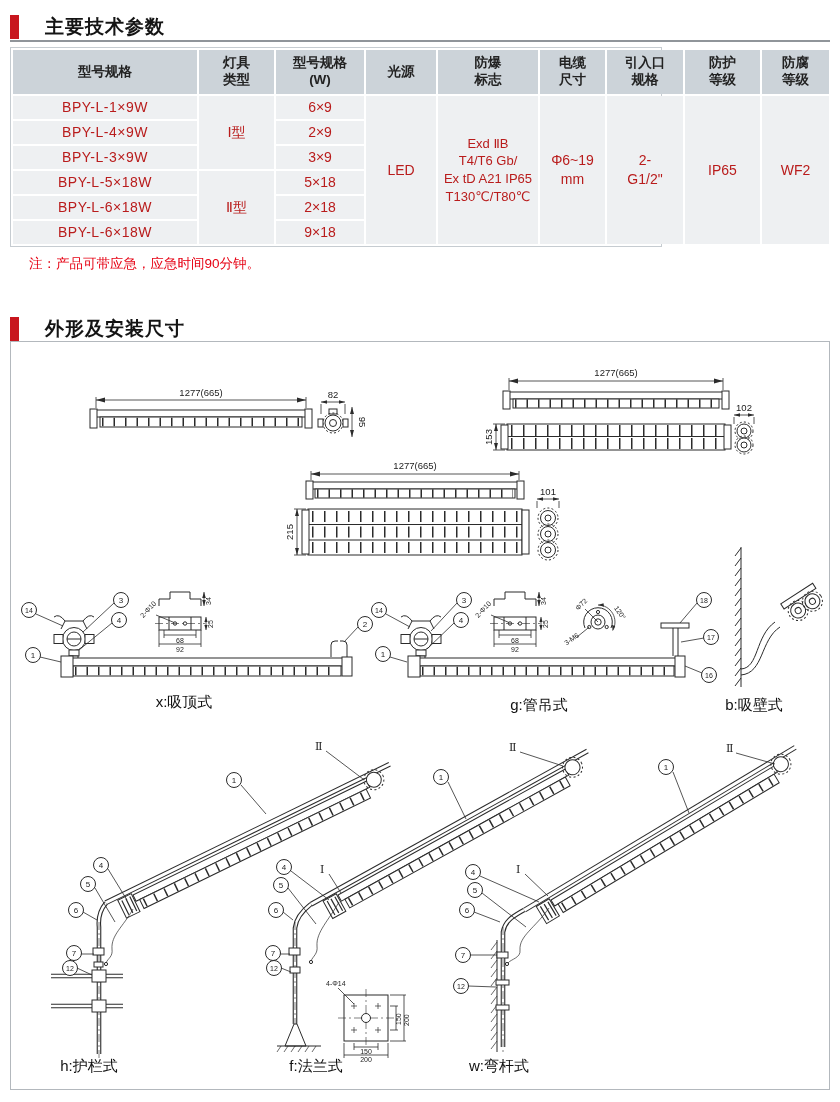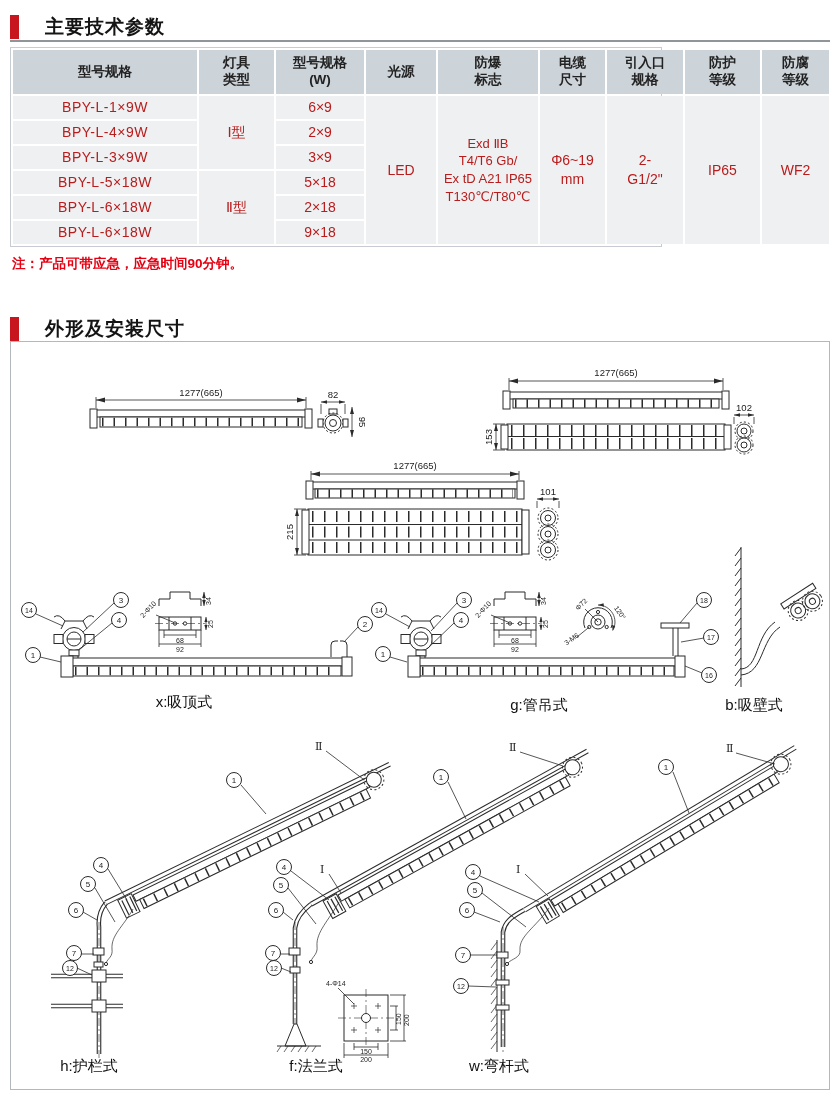--- a/index.html
+++ b/index.html
@@ -7,21 +7,21 @@
 .sec{position:absolute;left:10px;width:820px}
 .sec-head{display:flex;align-items:center;gap:26px;border-bottom:2px solid #90959a;padding-bottom:0}
 .bar{width:9px;height:24px;background:#c8161e}
 .sec-title{font-size:19px;font-weight:bold;color:#141414;letter-spacing:1px}
 .tblwrap{position:absolute;top:47px;left:10px;width:652px;border:1px solid #c6ccd1;background:#fff}
 table{border-collapse:separate;border-spacing:2px;width:100%;table-layout:fixed}
 th{background:#ccd3d9;font-size:13.5px;font-weight:bold;color:#222;height:44px;white-space:pre-line;line-height:1.25;text-align:center;vertical-align:middle}
 td{background:#eef0f2;font-size:14px;color:#b91c1c;text-align:center;vertical-align:middle;height:23px;white-space:pre-line;line-height:1.35}
 td.model{letter-spacing:.5px}
 td.exmark{font-size:13px}
-.note{position:absolute;left:12px;top:255px;color:#e60012;font-size:13.5px;font-weight:bold}
+.note{position:absolute;left:29px;top:255px;color:#e60012;font-size:13.5px;font-weight:normal}
 .drawbox{position:absolute;left:10px;top:341px;width:820px;height:749px;border:1px solid #b3b8bd;background:#fff}
 svg text{font-family:"Liberation Sans","DejaVu Sans",sans-serif}
 .ln{stroke:#2b2b2b;stroke-width:1;fill:none}
 .lnf{stroke:#2b2b2b;stroke-width:1;fill:#fff}
 .thn{stroke:#2b2b2b;stroke-width:.7;fill:none}
 .thk{stroke:#2b2b2b;stroke-width:4.6;fill:none;stroke-linecap:butt}
 .thkw{stroke:#fff;stroke-width:2.4;fill:none;stroke-linecap:butt}
 .tick8{stroke:#2b2b2b;stroke-width:8.5;stroke-dasharray:1.5 10;fill:none}
 .tick11{stroke:#2b2b2b;stroke-width:11;stroke-dasharray:1.5 10.5;fill:none}
 .dim{stroke:#2b2b2b;stroke-width:.8;fill:none}

